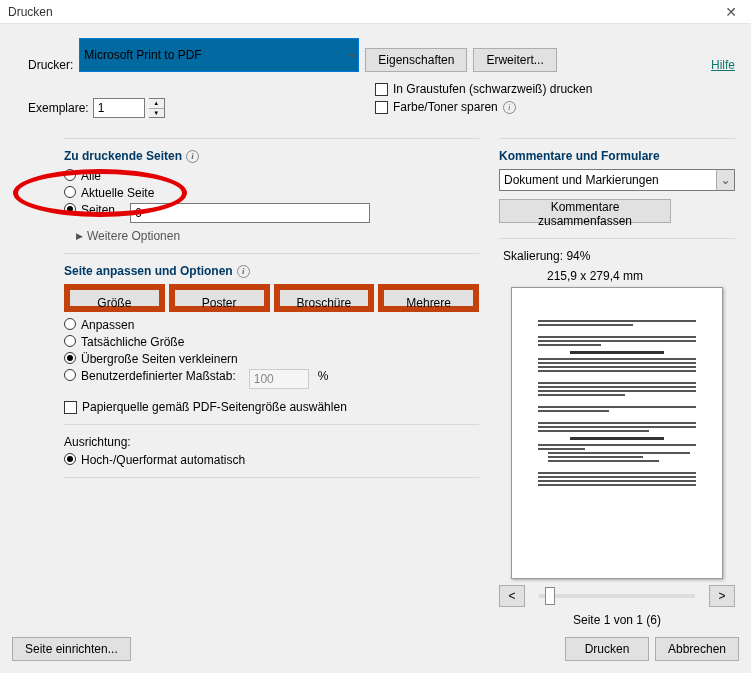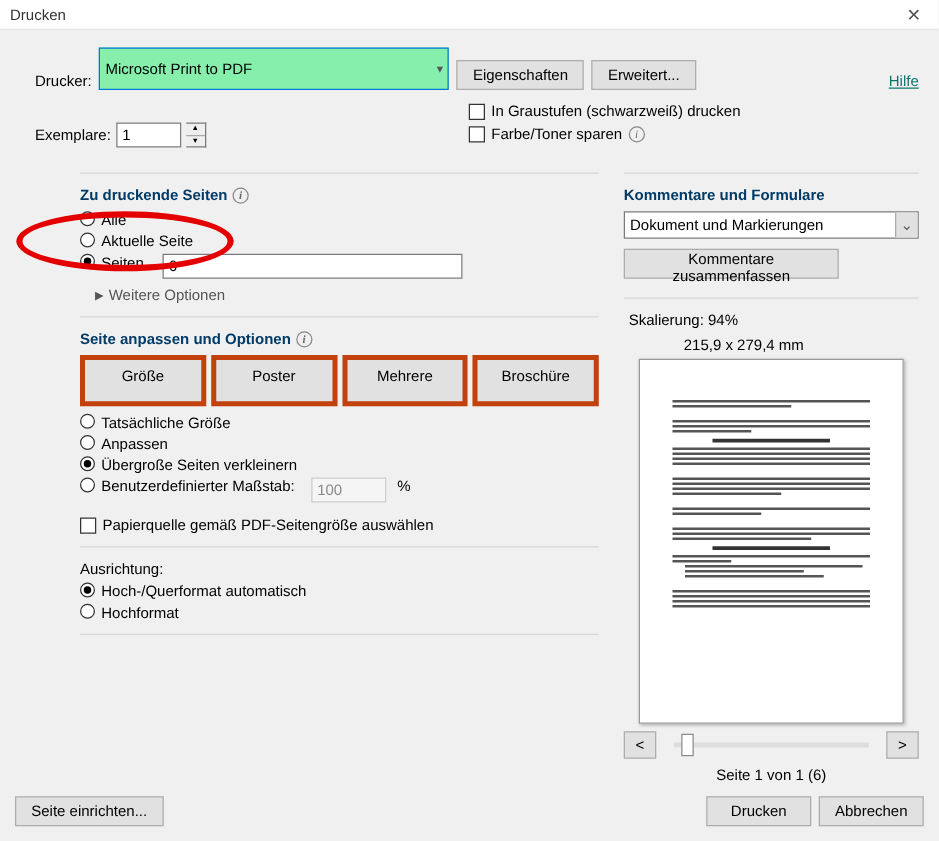--- a/index.html
+++ b/index.html
@@ -3,21 +3,21 @@
 <meta charset="utf-8">
 <style>
 * { box-sizing: border-box; font-family: "Segoe UI", Tahoma, sans-serif; font-size: 12px; }
 body { margin: 0; background: #f0f0f0; width: 751px; height: 673px; overflow: hidden; }
 .titlebar { height: 24px; background: #fff; display: flex; align-items: center; padding: 0 8px; justify-content: space-between; border-bottom: 1px solid #e5e5e5; }
 .titlebar .title { color: #333; }
 .titlebar .close { font-size: 14px; color: #555; cursor: pointer; padding: 2px 6px; }
 .content { padding: 14px 16px 10px; }
 .row { display: flex; align-items: flex-end; gap: 6px; margin-bottom: 10px; margin-left: 12px; }
 label.lab { color: #000; }
-.printer-select { width: 280px; height: 22px; border: 1px solid #0078d7; background: #86efac; padding: 16px 4px; position: relative; display: flex; align-items: center; justify-content: space-between; }
+.printer-select { width: 280px; height: 22px; border: 1px solid #0078d7; background: #0369a1; padding: 16px 4px; position: relative; display: flex; align-items: center; justify-content: space-between; }
 .printer-select::after { content: "▾"; font-size: 10px; color: #555; }
 .btn { background: #e1e1e1; border: 1px solid #adadad; height: 24px; padding: 0 12px; cursor: pointer; }
 .link { color: #0f766e; text-decoration: underline; cursor: pointer; }
 .copies-input { width: 52px; height: 20px; border: 1px solid #7a7a7a; padding: 0 4px; display: inline-flex; align-items: center; background: #fff; }
 .spinner { width: 16px; height: 20px; border: 1px solid #7a7a7a; border-left: none; display: inline-flex; flex-direction: column; background: #efefef; }
 .spinner div { flex: 1; display: flex; align-items: center; justify-content: center; font-size: 6px; cursor: pointer; }
 .spinner div:first-child { border-bottom: 1px solid #aaa; }
 .checkbox { display: flex; align-items: center; gap: 5px; margin-bottom: 4px; }
 .checkbox .box { width: 13px; height: 13px; border: 1px solid #333; background: #fff; }
 .columns { display: flex; gap: 20px; margin-top: 6px; margin-left: 48px; }
@@ -26,21 +26,21 @@
 .group-title { font-weight: bold; color: #003a66; margin: 8px 0 6px; display: flex; align-items: center; gap: 4px; }
 .info-icon { width: 13px; height: 13px; border: 1px solid #888; border-radius: 50%; display: inline-flex; align-items: center; justify-content: center; font-size: 9px; font-style: italic; font-family: serif; color: #666; }
 .radio { display: flex; align-items: flex-start; gap: 5px; margin: 3px 0; }
 .radio .circ { width: 12px; height: 12px; border: 1px solid #333; border-radius: 50%; background: #fff; display: flex; align-items: center; justify-content: center; }
 .radio .circ .dot { width: 6px; height: 6px; background: #000; border-radius: 50%; }
 .hr { border-top: 1px solid #d8d8d8; margin: 10px 0; }
 .pages-input { width: 240px; height: 20px; border: 1px solid #7a7a7a; padding: 0 4px; background: #fff; margin-left: 10px; }
 .more-opts { display: flex; align-items: center; gap: 4px; color: #555; margin: 6px 0 0 12px; }
 .more-opts .arrow { font-size: 9px; }
 .btn-row { display: flex; gap: 4px; margin: 6px 0; }
-.btn-row .tab-btn { flex: 1; background: #e1e1e1; border: 4px solid #c2410c; height: 41px; cursor: pointer; text-align: center; line-height: 26px; }
+.btn-row .tab-btn { flex: 1; background: #e1e1e1; border: 6px solid #c2410c; height: 28px; cursor: pointer; text-align: center; line-height: 26px; }
 .perc-label { margin-left: 4px; }
 .scale-input { width: 60px; height: 20px; border: 1px solid #ccc; background: #f5f5f5; padding: 0 4px; color: #888; margin-left: 8px; }
 .combo { width: 236px; height: 22px; border: 1px solid #7a7a7a; background: #fff; padding: 0 4px; display: flex; align-items: center; justify-content: space-between; }
 .combo::after { content: "⌄"; font-size: 12px; color: #555; background: #e1e1e1; width: 17px; height: 20px; margin-right: -4px; display: flex; align-items: center; justify-content: center; border-left: 1px solid #adadad; }
 .preview-wrap { margin-top: 6px; }
 .preview-dim { text-align: left; margin: 2px 0 4px 48px; }
 .preview-page { width: 212px; height: 292px; background: #fff; border: 1px solid #999; margin: 2px auto 6px; box-shadow: 1px 1px 3px rgba(0,0,0,0.3); padding: 30px 26px 20px; overflow: hidden; }
 .prev-line { height: 2px; background: #555; margin: 2px 0; }
 .prev-gap { height: 6px; }
 .prev-head { height: 3px; background: #333; width: 60%; margin: 5px auto 4px; }
@@ -122,30 +122,30 @@
       </div>
 
       <div class="hr"></div>
       <div class="group-title">
         <span>Seite anpassen und Optionen</span>
         <span class="info-icon">i</span>
       </div>
       <div class="btn-row">
         <div class="tab-btn">Größe</div>
         <div class="tab-btn">Poster</div>
+        <div class="tab-btn">Broschüre</div>
         <div class="tab-btn">Mehrere</div>
-        <div class="tab-btn">Broschüre</div>
-      </div>
+      </div>
+      <div class="radio">
+          <span class="circ"></span>
+          <span>Anpassen</span>
+        </div>
       <div class="radio">
           <span class="circ"></span>
           <span>Tatsächliche Größe</span>
-        </div>
-      <div class="radio">
-          <span class="circ"></span>
-          <span>Anpassen</span>
         </div>
       <div class="radio">
           <span class="circ">
             <span class="dot"></span>
           </span>
           <span>Übergroße Seiten verkleinern</span>
         </div>
       <div class="radio">
           <span class="circ"></span>
           <span>Benutzerdefinierter Maßstab:</span>
@@ -158,24 +158,20 @@
         <span>Papierquelle gemäß PDF-Seitengröße auswählen</span>
       </div>
 
       <div class="hr"></div>
       <div style="margin:4px 0 4px;">Ausrichtung:</div>
       <div class="radio">
           <span class="circ">
             <span class="dot"></span>
           </span>
           <span>Hoch-/Querformat automatisch</span>
-        </div>
-      <div class="radio">
-          <span class="circ"></span>
-          <span>Hochformat</span>
         </div>
       <div class="hr"></div>
     </div>
 
     <div class="right">
       <div class="hr"></div>
       <div class="group-title">Kommentare und Formulare</div>
       <div class="combo">
         <span>Dokument und Markierungen</span>
       </div>

